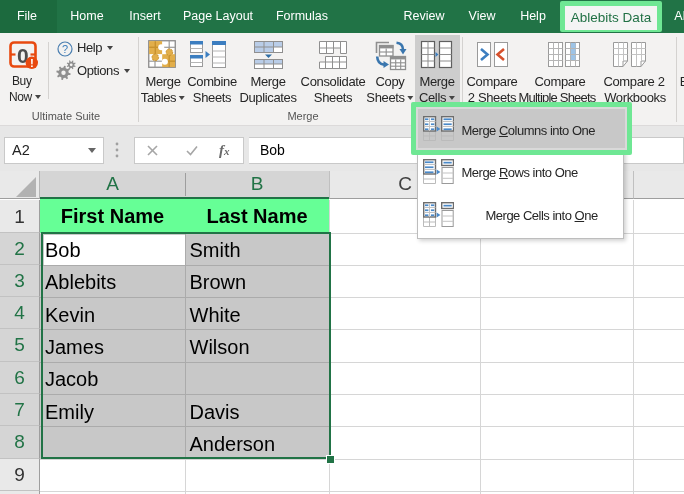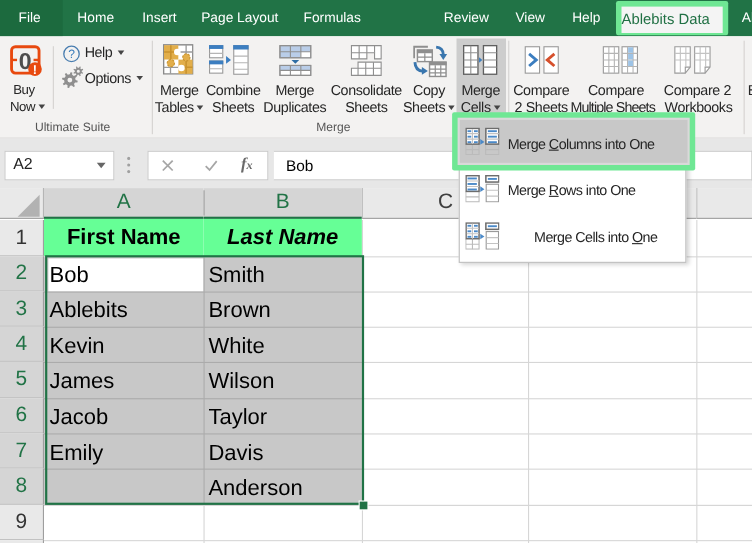--- a/index.html
+++ b/index.html
@@ -7,21 +7,21 @@
        font-family:"Liberation Sans",sans-serif;background:#fff;}
   .abs{position:absolute;}
   
   #tabbar{left:0;top:0;width:684px;height:33px;background:#217346;}
   .tab{position:absolute;top:0;height:33px;line-height:33px;color:#fff;
        font-size:12.5px;white-space:nowrap;transform:translateX(-50%);}
   #abtab-glow{position:absolute;left:560px;top:1px;width:102px;height:31px;
        background:#6fe794;border-radius:2px;}
   #abtab{position:absolute;left:565px;top:6px;width:92px;height:24px;
        background:#f4f4f4;color:#207044;font-size:13.5px;line-height:24px;
-       }
+       text-align:center;}
   
   #ribbon{left:0;top:33px;width:684px;height:93px;background:#f3f2f1;
           border-bottom:1px solid #dcdada;box-sizing:border-box;}
   .rsep{position:absolute;width:1px;background:#d4d2d0;}
   .rlabel{position:absolute;font-size:13px;letter-spacing:-0.35px;color:#262626;
           white-space:nowrap;transform:translateX(-50%);line-height:15px;}
   .rsmall{position:absolute;font-size:12px;letter-spacing:-0.4px;color:#262626;
           white-space:nowrap;line-height:14px;}
   .glabel{position:absolute;font-size:11px;color:#555;white-space:nowrap;
           transform:translateX(-50%);}
@@ -332,21 +332,21 @@
   <div class="rowhdr" style="top:61.5px;height:32.3px;background:#d5d5d5;line-height:32.3px;color:#217346;">2</div>
   <div class="rowhdr" style="top:93.8px;height:32.3px;background:#d5d5d5;line-height:32.3px;color:#217346;">3</div>
   <div class="rowhdr" style="top:126.1px;height:32.3px;background:#d5d5d5;line-height:32.3px;color:#217346;">4</div>
   <div class="rowhdr" style="top:158.4px;height:32.3px;background:#d5d5d5;line-height:32.3px;color:#217346;">5</div>
   <div class="rowhdr" style="top:190.7px;height:32.3px;background:#d5d5d5;line-height:32.3px;color:#217346;">6</div>
   <div class="rowhdr" style="top:223.0px;height:32.3px;background:#d5d5d5;line-height:32.3px;color:#217346;">7</div>
   <div class="rowhdr" style="top:255.3px;height:32.3px;background:#d5d5d5;line-height:32.3px;color:#217346;">8</div>
   <div class="rowhdr" style="top:287.6px;height:32.3px;background:#e9e9e9;line-height:32.3px;color:#333;">9</div>
   <div class="rowhdr" style="top:319.9px;height:4px;background:#e9e9e9;border-bottom:none;"></div>
   <div class="cell" style="left:40px;top:28px;width:145px;height:33.5px;background:#66ff96;font-weight:bold;font-size:20px;justify-content:center;padding-left:0;padding-top:2px;">First Name</div>
-  <div class="cell" style="left:185px;top:28px;width:144px;height:33.5px;background:#66ff96;font-weight:bold;font-size:20px;justify-content:center;padding-left:0;padding-top:2px;font-style:italic;">Last Name</div>
+  <div class="cell" style="left:185px;top:28px;width:144px;height:33.5px;background:#66ff96;font-weight:bold;font-size:20px;justify-content:center;padding-left:0;padding-top:2px;">Last Name</div>
   <div class="abs" style="left:40px;top:61.5px;width:290px;height:226.1px;background:#c8c8c8;"></div>
   <div class="abs" style="left:43.5px;top:63.5px;width:141px;height:30px;background:#fff;"></div>
   <div class="gl" style="left:329px;top:28.5px;width:1px;height:294.5px;"></div>
   <div class="gl" style="left:480px;top:28.5px;width:1px;height:294.5px;"></div>
   <div class="gl" style="left:633px;top:28.5px;width:1px;height:294.5px;"></div>
   <div class="glsel" style="left:185px;top:61.5px;width:1px;height:226.1px;"></div>
   <div class="gl" style="left:185px;top:287.6px;width:1px;height:35.4px;"></div>
   <div class="gl" style="left:40px;top:61.5px;width:644px;height:1px;"></div>
   <div class="glsel" style="left:40px;top:93.8px;width:290px;height:1px;"></div>
   <div class="gl" style="left:330px;top:93.8px;width:354px;height:1px;"></div>
@@ -366,21 +366,20 @@
   <div class="gl" style="left:40px;top:319.9px;width:644px;height:1px;"></div>
   <div class="cell" style="left:41px;top:61.5px;width:143px;height:32.3px;">Bob</div>
   <div class="cell" style="left:185.5px;top:61.5px;width:142px;height:32.3px;">Smith</div>
   <div class="cell" style="left:41px;top:93.8px;width:143px;height:32.3px;">Ablebits</div>
   <div class="cell" style="left:185.5px;top:93.8px;width:142px;height:32.3px;">Brown</div>
   <div class="cell" style="left:41px;top:126.1px;width:143px;height:32.3px;">Kevin</div>
   <div class="cell" style="left:185.5px;top:126.1px;width:142px;height:32.3px;">White</div>
   <div class="cell" style="left:41px;top:158.4px;width:143px;height:32.3px;">James</div>
   <div class="cell" style="left:185.5px;top:158.4px;width:142px;height:32.3px;">Wilson</div>
   <div class="cell" style="left:41px;top:190.7px;width:161px;height:32.3px;">Jacob</div>
-  <div class="cell" style="left:185.5px;top:190.7px;width:142px;height:32.3px;">Taylor</div>
   <div class="cell" style="left:41px;top:223.0px;width:143px;height:32.3px;">Emily</div>
   <div class="cell" style="left:185.5px;top:223.0px;width:142px;height:32.3px;">Davis</div>
   <div class="cell" style="left:185.5px;top:255.3px;width:142px;height:32.3px;">Anderson</div>
   <div class="abs" style="left:40.5px;top:61px;width:290px;height:226.9px;border:2.5px solid #217346;box-sizing:border-box;"></div>
   <div class="abs" style="left:325.5px;top:283.5px;width:9px;height:9px;background:#fff;"></div>
   <div class="abs" style="left:327px;top:285px;width:7px;height:7px;background:#217346;"></div>
 </div>
 
 <div class="abs" id="menu"></div>
 <div class="abs" style="left:411px;top:102px;width:221px;height:53px;background:#6fe794;border-radius:2px;"></div>

